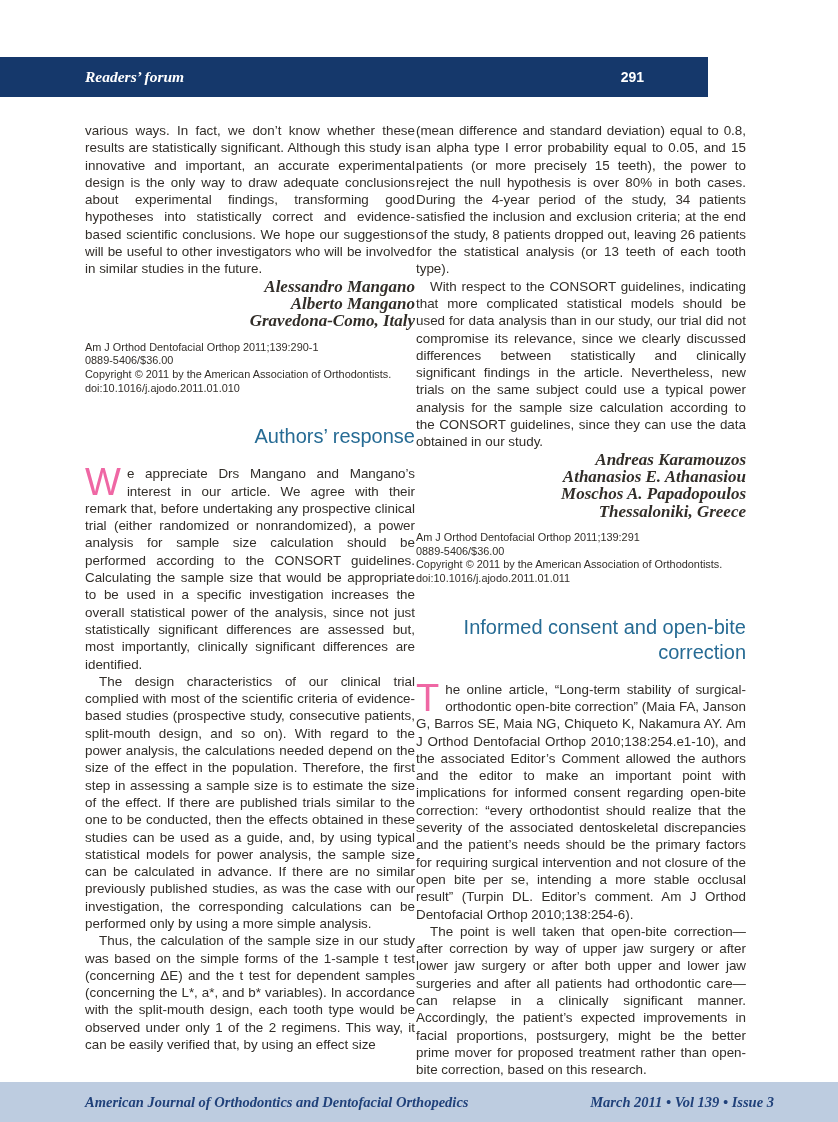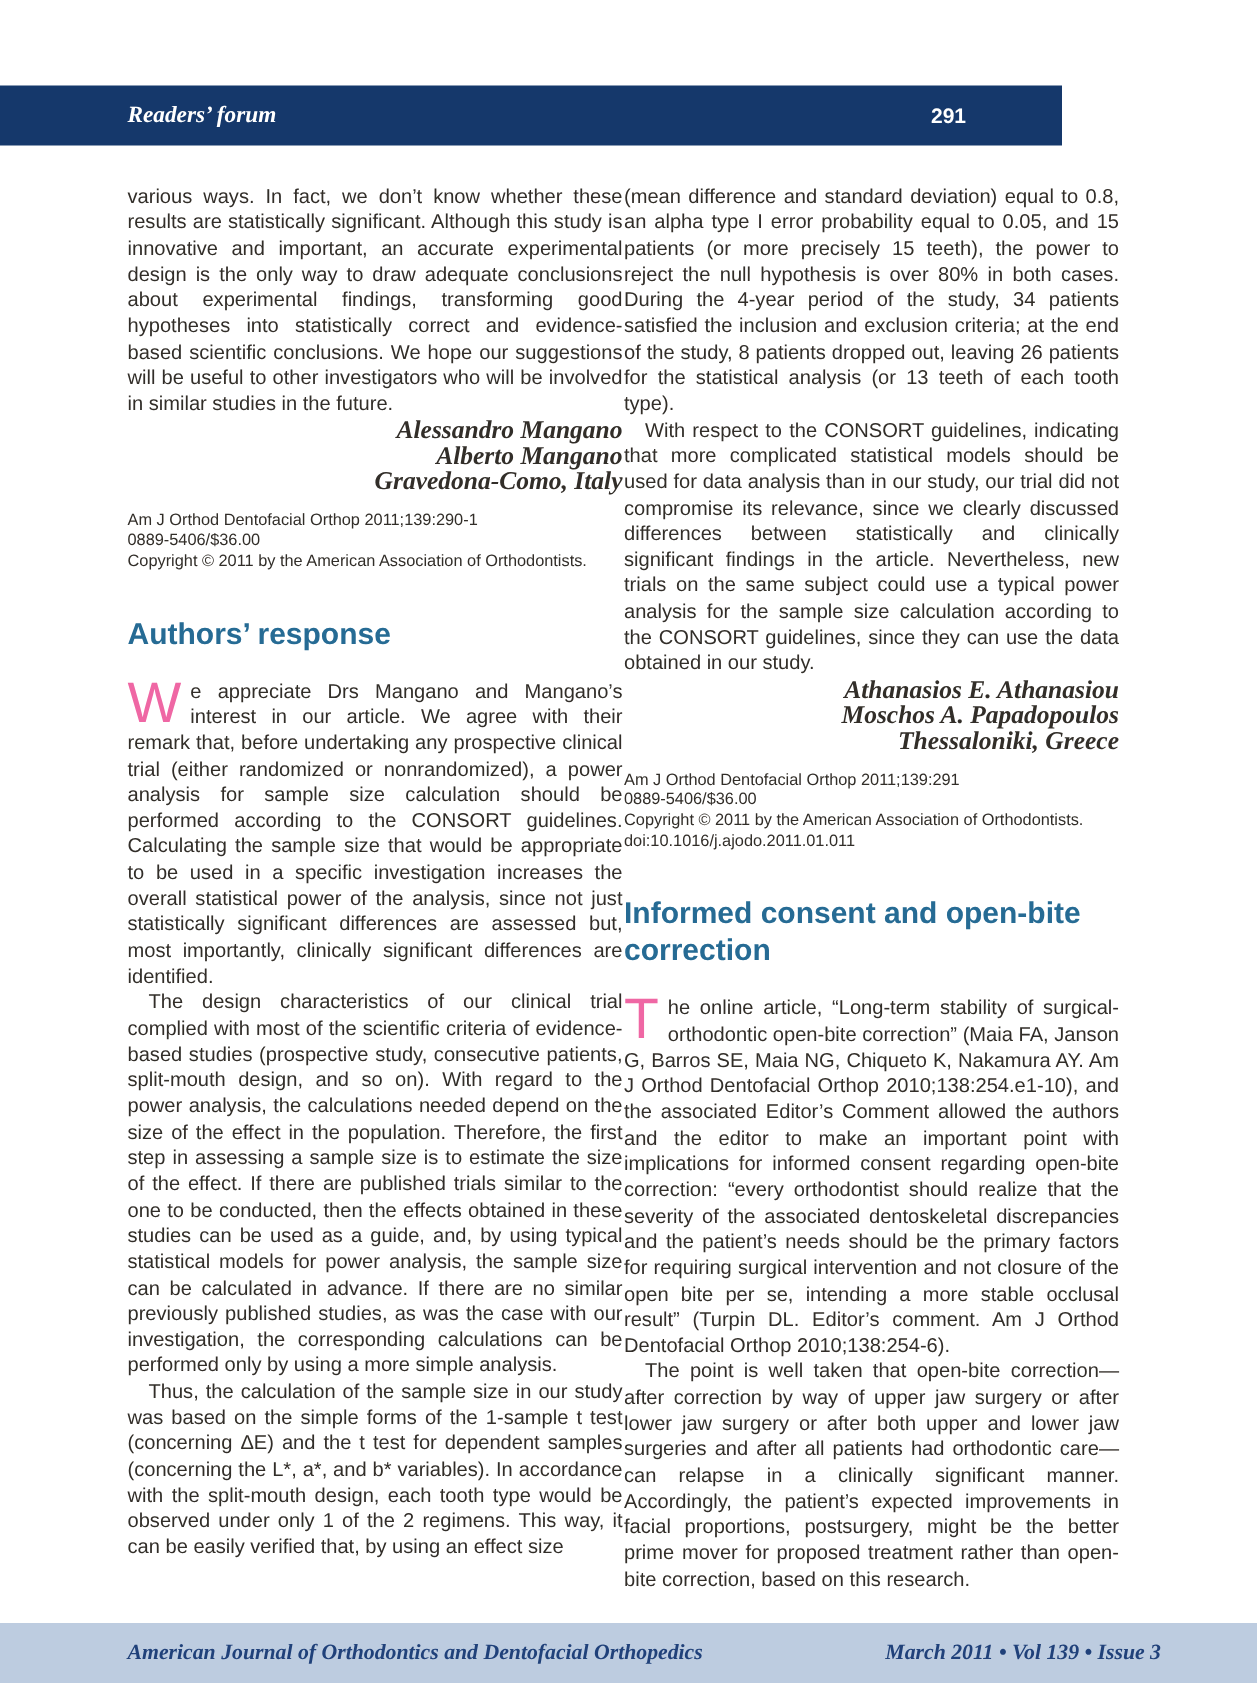--- a/index.html
+++ b/index.html
@@ -38,23 +38,23 @@
   }
   .indent{text-indent:14px;}
   .sig{
     font-family:"Liberation Serif",serif;font-style:italic;font-weight:700;
     font-size:17px;line-height:17.4px;text-align:right;margin:0;
   }
   .cite{
     font-size:10.9px;line-height:13.6px;margin-top:11px;
   }
   .heading{
-    font-family:"Liberation Sans",sans-serif;font-weight:700;
+    font-family:"Liberation Sans",sans-serif;font-weight:400;
     color:var(--heading-blue);
-    font-size:20px;line-height:25px;margin:29px 0 16px 0;
+    font-size:20px;line-height:25px;margin:29px 0 16px 0;text-align:right;
   }
   .dropcap{
     float:left;color:var(--pink);
     font-size:38px;line-height:30px;padding:2px 6px 0 0;font-weight:400;
   }
   .botbar{
     position:absolute;bottom:0;left:0;width:838px;height:40px;
     background:var(--footer-bg);box-sizing:border-box;
     display:flex;align-items:center;justify-content:space-between;
     padding:0 64px 0 85px;
@@ -76,31 +76,33 @@
     <p class="body">various ways. In fact, we don’t know whether these results are statistically significant. Although this study is innovative and important, an accurate experimental design is the only way to draw adequate conclusions about experimental findings, transforming good hypotheses into statistically correct and evidence-based scientific conclusions. We hope our suggestions will be useful to other investigators who will be involved in similar studies in the future.</p>
     <div class="sig">
       <div>Alessandro Mangano</div>
       <div>Alberto Mangano</div>
       <div>Gravedona-Como, Italy</div>
     </div>
     <div class="cite">
       <div>Am J Orthod Dentofacial Orthop 2011;139:290-1</div>
       <div>0889-5406/$36.00</div>
       <div>Copyright © 2011 by the American Association of Orthodontists.</div>
+      <div>doi:10.1016/j.ajodo.2011.01.010</div>
     </div>
     <h2 class="heading">Authors’ response</h2>
     <p class="body"><span class="dropcap">W</span><span>e appreciate Drs Mangano and Mangano’s interest in our article. We agree with their remark that, before undertaking any prospective clinical trial (either randomized or nonrandomized), a power analysis for sample size calculation should be performed according to the CONSORT guidelines. Calculating the sample size that would be appropriate to be used in a specific investigation increases the overall statistical power of the analysis, since not just statistically significant differences are assessed but, most importantly, clinically significant differences are identified.</span></p>
     <p class="body indent">The design characteristics of our clinical trial complied with most of the scientific criteria of evidence-based studies (prospective study, consecutive patients, split-mouth design, and so on). With regard to the power analysis, the calculations needed depend on the size of the effect in the population. Therefore, the first step in assessing a sample size is to estimate the size of the effect. If there are published trials similar to the one to be conducted, then the effects obtained in these studies can be used as a guide, and, by using typical statistical models for power analysis, the sample size can be calculated in advance. If there are no similar previously published studies, as was the case with our investigation, the corresponding calculations can be performed only by using a more simple analysis.</p>
     <p class="body indent">Thus, the calculation of the sample size in our study was based on the simple forms of the 1-sample t test (concerning ΔE) and the t test for dependent samples (concerning the L*, a*, and b* variables). In accordance with the split-mouth design, each tooth type would be observed under only 1 of the 2 regimens. This way, it can be easily verified that, by using an effect size</p>
   </section>
 
   <section class="col">
     <p class="body">(mean difference and standard deviation) equal to 0.8, an alpha type I error probability equal to 0.05, and 15 patients (or more precisely 15 teeth), the power to reject the null hypothesis is over 80% in both cases. During the 4-year period of the study, 34 patients satisfied the inclusion and exclusion criteria; at the end of the study, 8 patients dropped out, leaving 26 patients for the statistical analysis (or 13 teeth of each tooth type).</p>
     <p class="body indent">With respect to the CONSORT guidelines, indicating that more complicated statistical models should be used for data analysis than in our study, our trial did not compromise its relevance, since we clearly discussed differences between statistically and clinically significant findings in the article. Nevertheless, new trials on the same subject could use a typical power analysis for the sample size calculation according to the CONSORT guidelines, since they can use the data obtained in our study.</p>
     <div class="sig">
+      <div>Andreas Karamouzos</div>
       <div>Athanasios E. Athanasiou</div>
       <div>Moschos A. Papadopoulos</div>
       <div>Thessaloniki, Greece</div>
     </div>
     <div class="cite">
       <div>Am J Orthod Dentofacial Orthop 2011;139:291</div>
       <div>0889-5406/$36.00</div>
       <div>Copyright © 2011 by the American Association of Orthodontists.</div>
       <div>doi:10.1016/j.ajodo.2011.01.011</div>
     </div>

